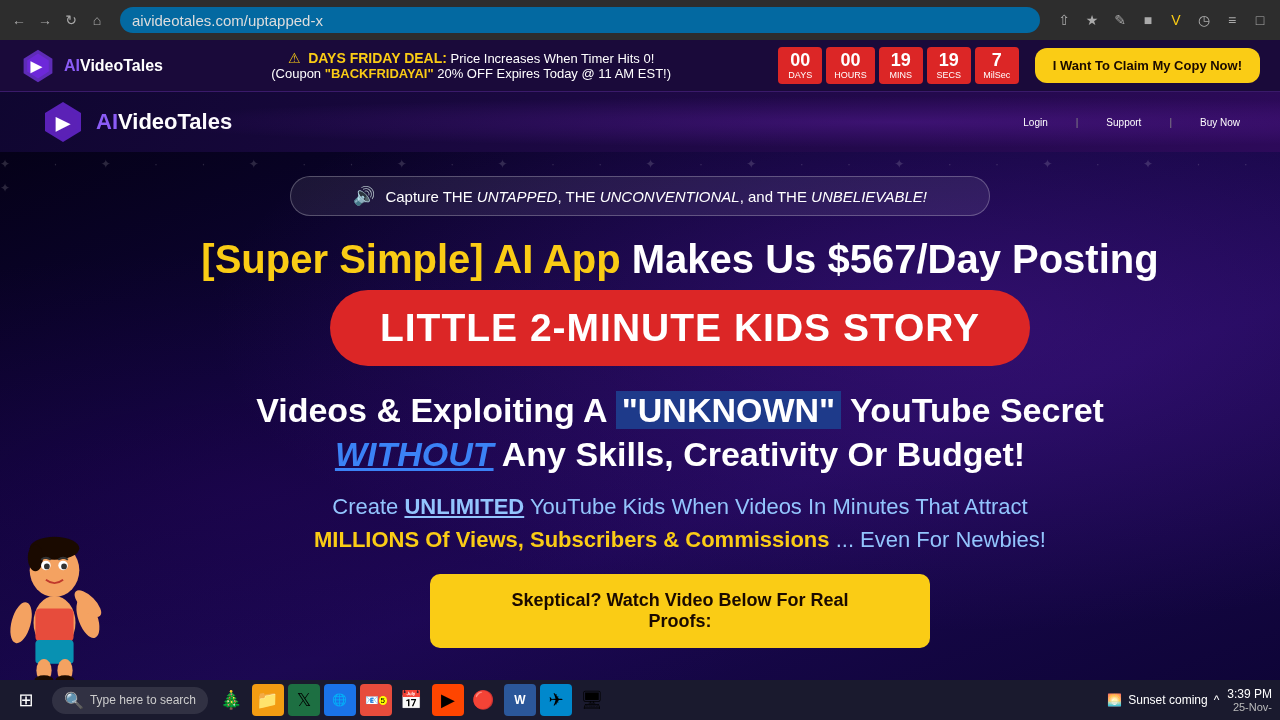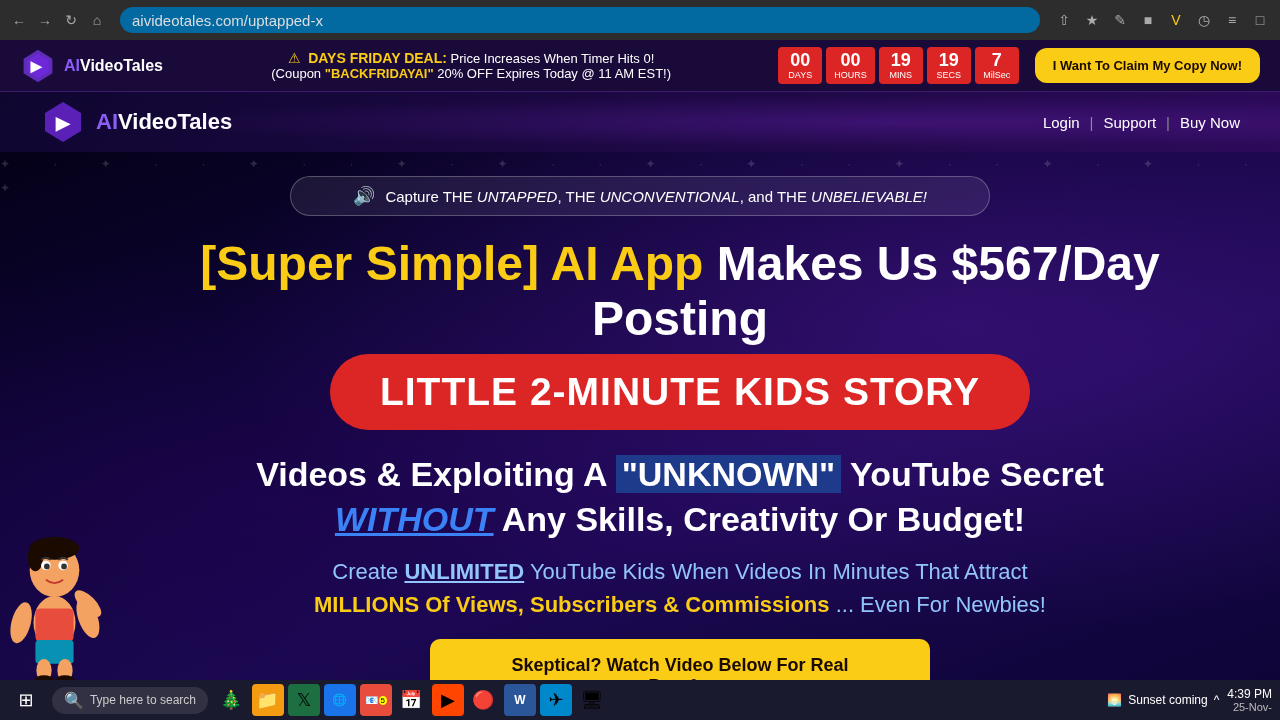--- a/index.html
+++ b/index.html
@@ -119,22 +119,22 @@
     }
     .nav-logo {
       display: flex; align-items: center; gap: 10px;
     }
     .nav-logo-text {
       font-size: 22px; font-weight: bold; color: white;
     }
     .nav-logo-text .ai { color: #8b5cf6; }
     .nav-links {
       margin-left: auto;
-      display: flex; align-items: center; gap: 6px;
-      color: white; font-size: 15px; z-index: 1;
+      display: flex; align-items: center; gap: 24px;
+      color: white; font-size: 10px; z-index: 1;
     }
     .nav-link { color: white; text-decoration: none; cursor: pointer; }
     .nav-sep { color: #888; margin: 0 4px; }
 
     
     .hero {
       background: linear-gradient(160deg, #050118 0%, #0d0435 30%, #1a0850 60%, #0d0435 100%);
       flex: 1;
       padding: 24px 40px 0 40px;
       position: relative;
@@ -173,21 +173,21 @@
     }
     .audio-icon { margin-right: 10px; font-size: 18px; }
 
     .hero-content {
       position: relative; z-index: 1;
       text-align: center;
       padding-left: 80px;
     }
 
     .headline1 {
-      font-size: 48px;
+      font-size: 40px;
       font-weight: bold;
       color: white;
       line-height: 1.15;
       margin-bottom: 8px;
     }
     .headline1 .yellow-bold { color: #facc15; font-weight: 900; }
 
     .headline2 {
       background: #dc2626;
       border-radius: 40px;
@@ -483,17 +483,17 @@
     <div class="taskbar-app" style="background:#0088cc; border-radius:4px;">✈</div>
     <div class="taskbar-app">🖥</div>
   </div>
   <div class="taskbar-right">
     <div class="taskbar-sys">
       <span>🌅</span>
       <span>Sunset coming</span>
       <span style="font-size:12px;">^</span>
     </div>
     <div class="taskbar-time">
-      <div style="font-size:12px; color:white;">4:39 PM</div>
+      <div style="font-size:12px; color:white;">3:39 PM</div>
       <div class="date-display">25-Nov-</div>
     </div>
   </div>
 </div>
 
 </body></html>

